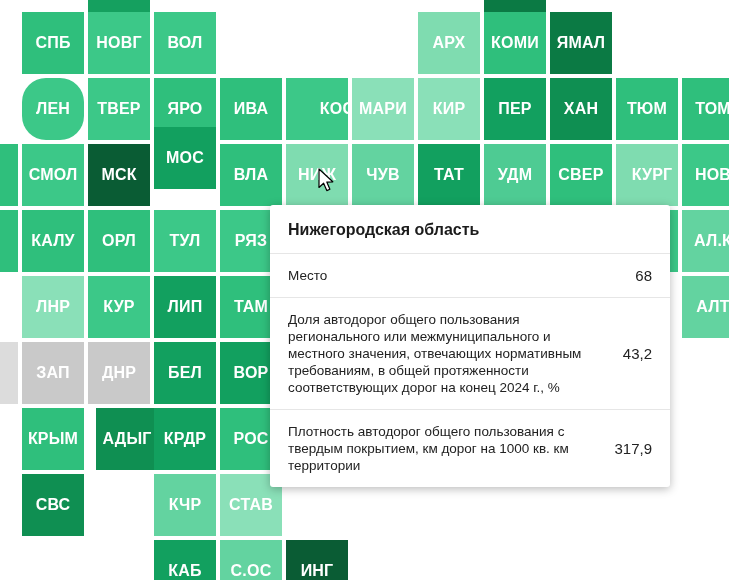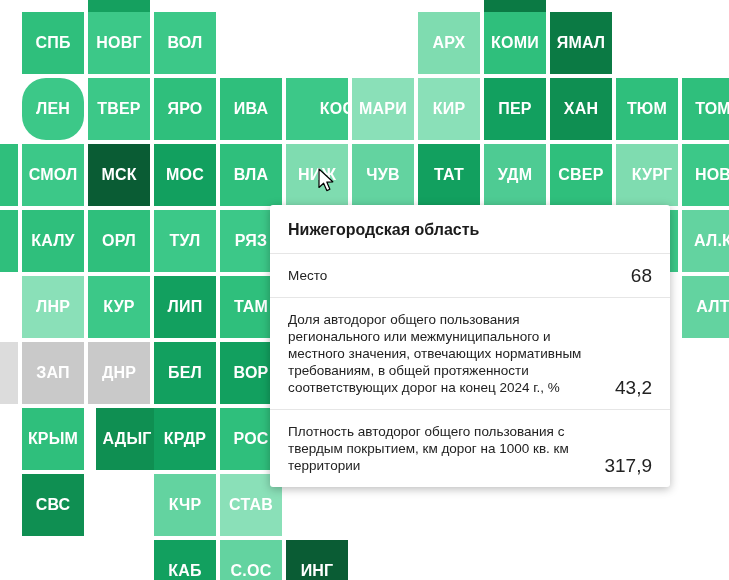--- a/index.html
+++ b/index.html
@@ -43,35 +43,35 @@
   }
   .tt-title {
     font-size: 16px;
     font-weight: 700;
     color: #1b1b1b;
     padding: 16px 18px 14px 18px;
     border-bottom: 1px solid #e6e6e6;
   }
   .tt-row {
     display: flex;
-    align-items: flex-end;
+    align-items: center;
     justify-content: space-between;
     gap: 16px;
     padding: 13px 18px 13px 18px;
     border-bottom: 1px solid #e6e6e6;
   }
   .tt-row:last-child { border-bottom: none; }
   .tt-label {
     font-size: 13.5px;
     line-height: 17px;
     color: #222222;
     flex: 1 1 auto;
   }
   .tt-value {
-    font-size: 19px;
+    font-size: 15px;
     line-height: 17px;
     color: #222222;
     flex: 0 0 auto;
     text-align: right;
     white-space: nowrap;
     padding-top: 0px;
   }
   #cursor {
     position: absolute;
     left: 318px;
@@ -103,21 +103,21 @@
       <div class="tile" style="left: 286px; top: 78px; width: 62px; height: 62px; background: rgb(60, 200, 136); padding-left: 40px;">КОС</div>
       <div class="tile" style="left: 352px; top: 78px; width: 62px; height: 62px; background: rgb(138, 224, 184);">МАРИ</div>
       <div class="tile" style="left: 418px; top: 78px; width: 62px; height: 62px; background: rgb(138, 224, 184);">КИР</div>
       <div class="tile" style="left: 484px; top: 78px; width: 62px; height: 62px; background: rgb(18, 160, 95); text-align: right;">ПЕР</div>
       <div class="tile" style="left: 550px; top: 78px; width: 62px; height: 62px; background: rgb(15, 143, 82);">ХАН</div>
       <div class="tile" style="left: 616px; top: 78px; width: 62px; height: 62px; background: rgb(47, 191, 124);">ТЮМ</div>
       <div class="tile" style="left: 682px; top: 78px; width: 62px; height: 62px; background: rgb(47, 191, 124);">ТОМ</div>
       <div class="tile" style="left: -44px; top: 144px; width: 62px; height: 62px; background: rgb(47, 191, 124);">К</div>
       <div class="tile" style="left: 22px; top: 144px; width: 62px; height: 62px; background: rgb(60, 200, 136);">СМОЛ</div>
       <div class="tile" style="left: 88px; top: 144px; width: 62px; height: 62px; background: rgb(10, 92, 52);">МСК</div>
-      <div class="tile" style="left: 154px; top: 144px; width: 62px; height: 62px; background: rgb(18, 160, 95);">МОС</div>
+      <div class="tile" style="left: 154px; top: 127px; width: 62px; height: 62px; background: rgb(18, 160, 95);">МОС</div>
       <div class="tile" style="left: 220px; top: 144px; width: 62px; height: 62px; background: rgb(47, 191, 124);">ВЛА</div>
       <div class="tile" style="left: 286px; top: 144px; width: 62px; height: 62px; background: rgb(127, 220, 176);">НИЖ</div>
       <div class="tile" style="left: 352px; top: 144px; width: 62px; height: 62px; background: rgb(99, 211, 160);">ЧУВ</div>
       <div class="tile" style="left: 418px; top: 144px; width: 62px; height: 62px; background: rgb(18, 160, 95);">ТАТ</div>
       <div class="tile" style="left: 484px; top: 144px; width: 62px; height: 62px; background: rgb(78, 203, 147);">УДМ</div>
       <div class="tile" style="left: 550px; top: 144px; width: 62px; height: 62px; background: rgb(47, 191, 124);">СВЕР</div>
       <div class="tile" style="left: 616px; top: 144px; width: 62px; height: 62px; background: rgb(127, 220, 176); padding-left: 10px;">КУРГ</div>
       <div class="tile" style="left: 682px; top: 144px; width: 62px; height: 62px; background: rgb(60, 200, 136);">НОВ</div>
       <div class="tile" style="left: -44px; top: 210px; width: 62px; height: 62px; background: rgb(47, 191, 124);">Я</div>
       <div class="tile" style="left: 22px; top: 210px; width: 62px; height: 62px; background: rgb(47, 191, 124);">КАЛУ</div>

